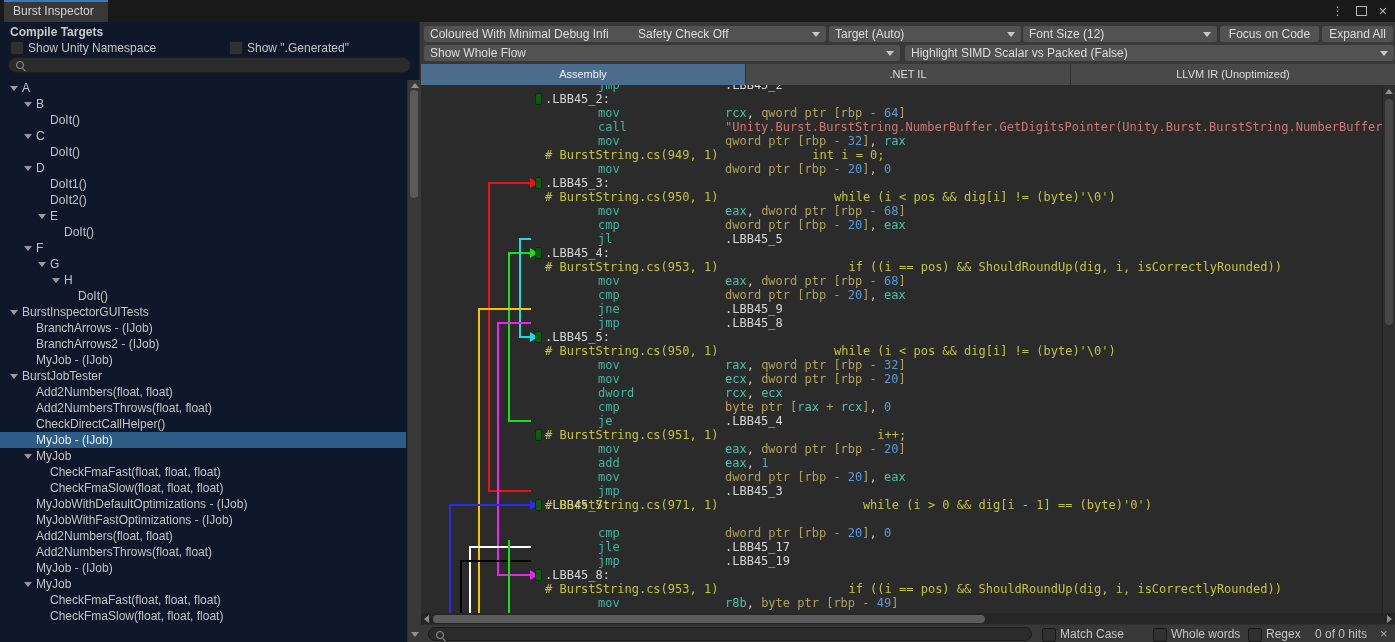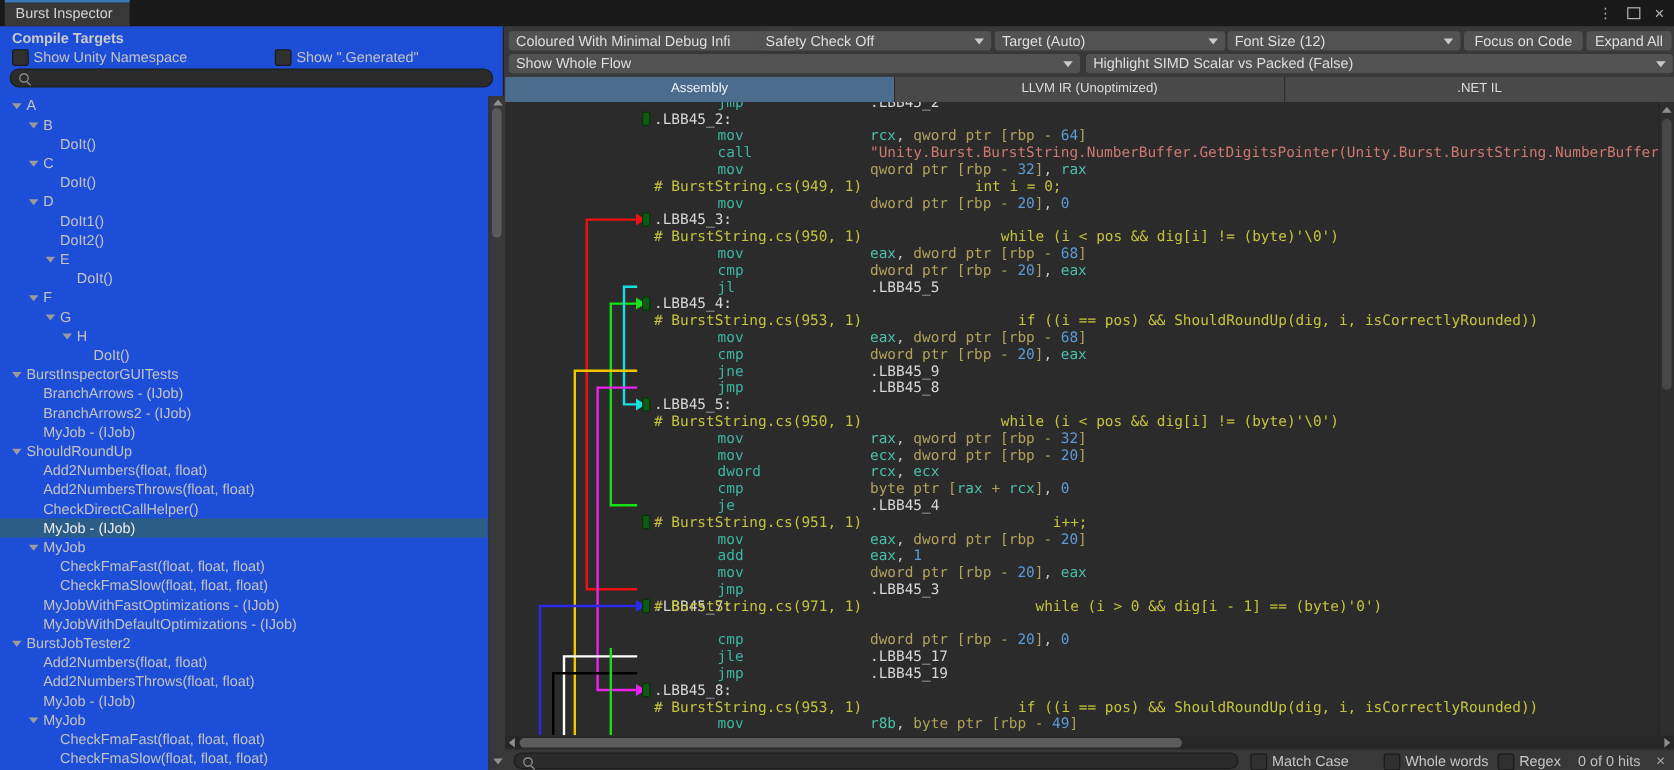--- a/index.html
+++ b/index.html
@@ -8,21 +8,21 @@
   
   .titlebar{position:absolute;left:0;top:0;width:1395px;height:22px;background:#191919;}
   .doctab{position:absolute;left:4px;top:0;width:104px;height:22px;background:#383838;
           border-top:2px solid #3a79bb;box-sizing:border-box;font-size:12px;color:#d4d4d4;
           line-height:19px;padding-left:9px;white-space:nowrap;overflow:hidden;}
   .winctl{position:absolute;right:8px;top:0;height:22px;display:flex;align-items:center;gap:12px;color:#b5b5b5;}
   .wmenu{font-size:12px;line-height:12px;}
   .wmax{width:9px;height:8px;border:1.5px solid #b5b5b5;display:inline-block;}
   .wclose{font-size:14px;line-height:14px;}
   
-  .leftpanel{position:absolute;left:0;top:22px;width:420px;height:620px;background:#1d4ed8;border-right:1px solid #222;box-sizing:border-box;}
+  .leftpanel{position:absolute;left:0;top:22px;width:420px;height:620px;background:#0f172a;border-right:1px solid #222;box-sizing:border-box;}
   .secheader{position:absolute;left:10px;top:3px;font-size:12px;font-weight:bold;color:#cacaca;}
   .cbrow{position:absolute;top:19px;height:14px;}
   .cb{position:absolute;width:12px;height:12px;background:#303030;border:1px solid #1a1a1a;border-radius:2px;box-sizing:content-box;}
   .cblabel{position:absolute;left:18px;top:0;font-size:12px;color:#c3c3c3;white-space:nowrap;}
   .searchpill{position:absolute;background:#2b2b2b;border:1px solid #1c1c1c;border-radius:8px;box-sizing:border-box;}
   .lp-search{left:8px;top:35px;width:403px;height:16px;}
   .mag{position:absolute;left:7px;top:3px;width:6px;height:6px;border:1px solid #9a9a9a;border-radius:50%;}
   .mag::after{content:"";position:absolute;left:5.5px;top:5.5px;width:4px;height:1.2px;background:#9a9a9a;transform:rotate(45deg);transform-origin:0 0;}
   .tree{position:absolute;left:0;top:58px;width:406px;height:562px;overflow:hidden;}
   .trow{position:relative;height:16px;width:406px;}
@@ -163,21 +163,21 @@
           <span class="tlabel" style="left: 36px;">BranchArrows - (IJob)</span>
         </div>
         <div class="trow">
           <span class="tlabel" style="left: 36px;">BranchArrows2 - (IJob)</span>
         </div>
         <div class="trow">
           <span class="tlabel" style="left: 36px;">MyJob - (IJob)</span>
         </div>
         <div class="trow">
           <span class="tri" style="left: 10px;"></span>
-          <span class="tlabel" style="left: 22px;">ShouldRoundUp</span>
+          <span class="tlabel" style="left: 22px;">BurstJobTester</span>
         </div>
         <div class="trow">
           <span class="tlabel" style="left: 36px;">Add2Numbers(float, float)</span>
         </div>
         <div class="trow">
           <span class="tlabel" style="left: 36px;">Add2NumbersThrows(float, float)</span>
         </div>
         <div class="trow">
           <span class="tlabel" style="left: 36px;">CheckDirectCallHelper()</span>
         </div>
@@ -188,28 +188,24 @@
           <span class="tri" style="left: 24px;"></span>
           <span class="tlabel" style="left: 36px;">MyJob</span>
         </div>
         <div class="trow">
           <span class="tlabel" style="left: 50px;">CheckFmaFast(float, float, float)</span>
         </div>
         <div class="trow">
           <span class="tlabel" style="left: 50px;">CheckFmaSlow(float, float, float)</span>
         </div>
         <div class="trow">
+          <span class="tlabel" style="left: 36px;">MyJobWithDefaultOptimizations - (IJob)</span>
+        </div>
+        <div class="trow">
           <span class="tlabel" style="left: 36px;">MyJobWithFastOptimizations - (IJob)</span>
-        </div>
-        <div class="trow">
-          <span class="tlabel" style="left: 36px;">MyJobWithDefaultOptimizations - (IJob)</span>
-        </div>
-        <div class="trow">
-          <span class="tri" style="left: 10px;"></span>
-          <span class="tlabel" style="left: 22px;">BurstJobTester2</span>
         </div>
         <div class="trow">
           <span class="tlabel" style="left: 36px;">Add2Numbers(float, float)</span>
         </div>
         <div class="trow">
           <span class="tlabel" style="left: 36px;">Add2NumbersThrows(float, float)</span>
         </div>
         <div class="trow">
           <span class="tlabel" style="left: 36px;">MyJob - (IJob)</span>
         </div>
@@ -241,22 +237,22 @@
         <div class="tb btn" style="left: 799px; width: 99px;">Focus on Code</div>
         <div class="tb btn" style="left: 901px; width: 71px;">Expand All</div>
       </div>
     <div class="tbrow" style="top:23px;">
         <div class="tb dd" style="left: 3px; width: 476px;">Show Whole Flow</div>
         <div class="tb dd" style="left: 484px; width: 489px;">Highlight SIMD Scalar vs Packed (False)</div>
       </div>
 
     <div class="tabs">
         <div class="tab sel">Assembly</div>
+        <div class="tab">.NET IL</div>
         <div class="tab">LLVM IR (Unoptimized)</div>
-        <div class="tab">.NET IL</div>
       </div>
 
     <div class="codepane">
       <svg id="arrows" width="974" height="528">
           <path d="M 110 98 L 68 98 L 68 406 L 110 406" stroke="#ee1111" stroke-width="2" fill="none"></path>
           <polygon points="109,93 109,103 117,98" fill="#ee1111"></polygon>
           <path d="M 110 168 L 88 168 L 88 336 L 110 336" stroke="#16e016" stroke-width="2" fill="none"></path>
           <polygon points="109,163 109,173 117,168" fill="#16e016"></polygon>
           <path d="M 110 154 L 99 154 L 99 252 L 110 252" stroke="#19dede" stroke-width="2" fill="none"></path>
           <polygon points="109,247 109,257 117,252" fill="#19dede"></polygon>

